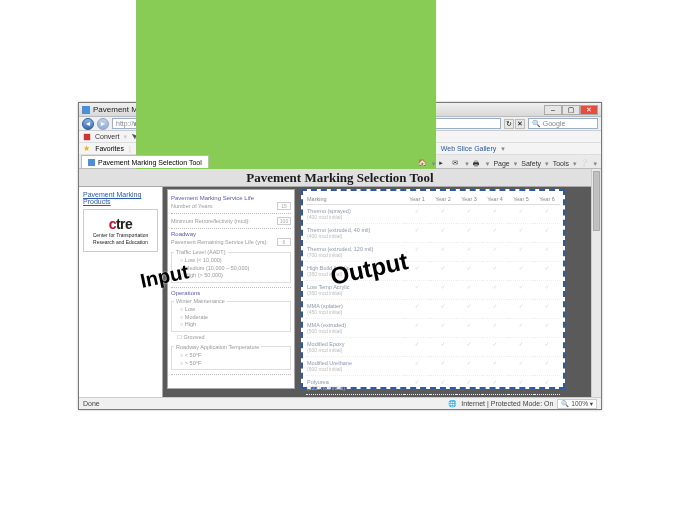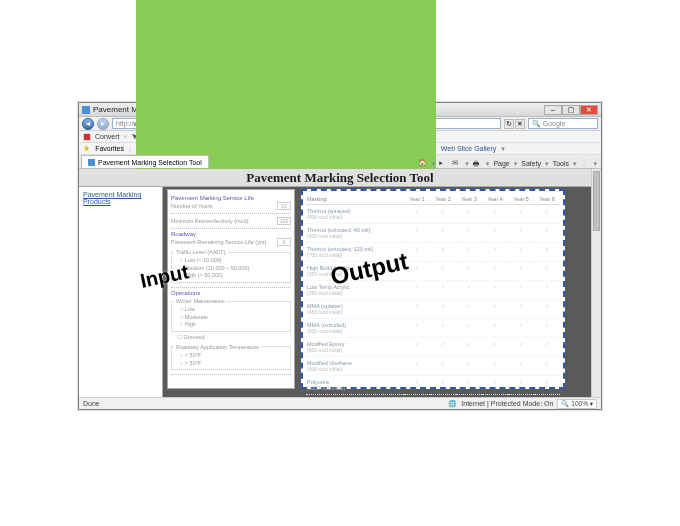--- a/index.html
+++ b/index.html
@@ -146,20 +146,25 @@
       <span class="ci">❔</span>
         <span style="color:#888">▾</span>
     </div>
   </div>
 
   <div class="content">
     <div class="banner">Pavement Marking Selection Tool</div>
     <div class="main-area">
       <div class="sidebar">
         <a>Pavement Marking Products</a>
+        <div class="logo">
+          <div class="ctre"><span class="c">c</span><span class="rest">tre</span></div>
+          <div class="sub">Center for Transportation</div>
+          <div class="sub">Research and Education</div>
+        </div>
       </div>
       <div class="work-area">
 
         <div class="panel input-panel">
           <div class="section">
             <div class="sec-title">Pavement Marking Service Life</div>
             <div class="inline-field">
               <span>Number of Years:</span>
               <span class="minibox">15</span>
             </div>

